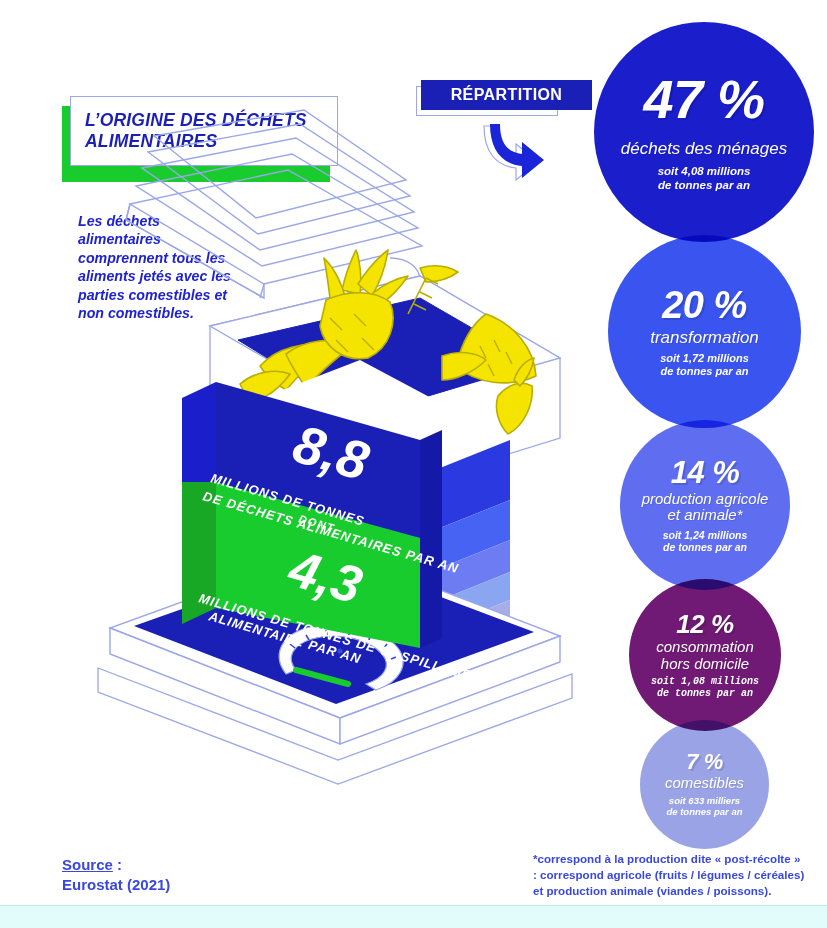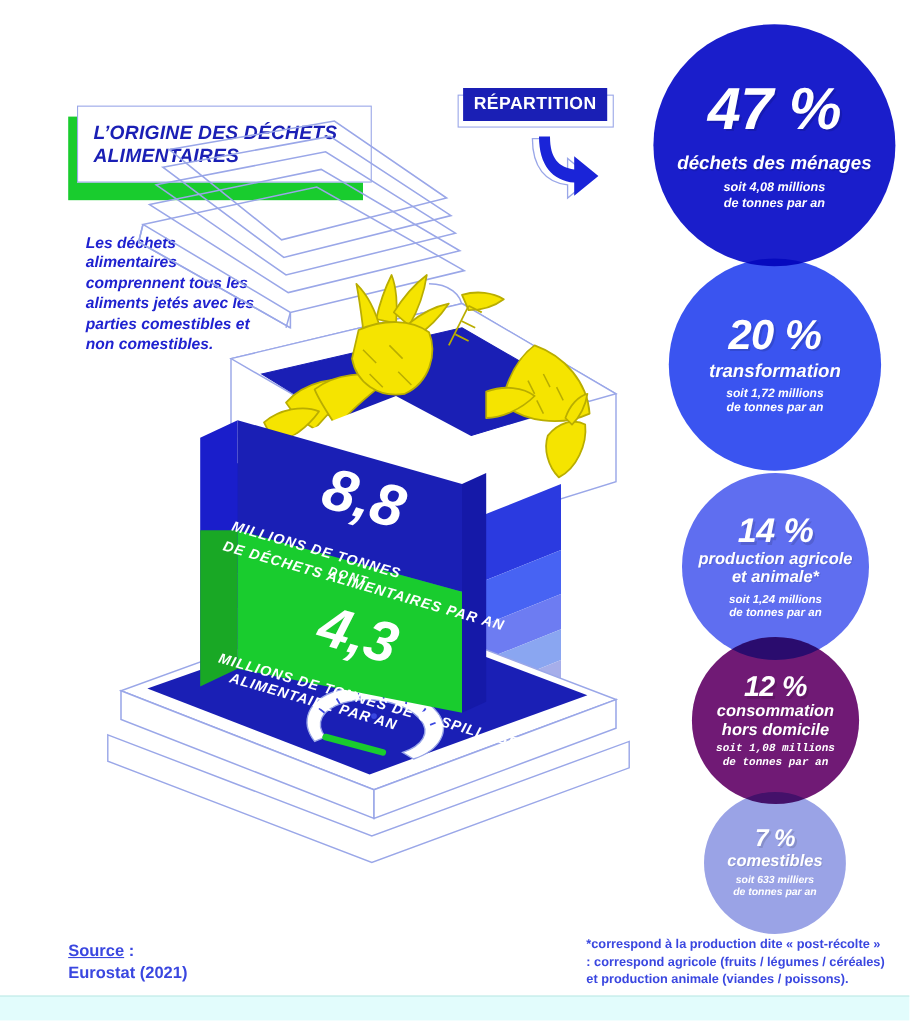--- a/index.html
+++ b/index.html
@@ -71,21 +71,21 @@
 
   
   .rep-wrap{ position:absolute; left:416px; top:80px; width:160px; height:110px; }
   .rep-shadow{
     position:absolute; left:0; top:6px;
     width:142px; height:30px;
     background:#ffffff; border:1px solid #9aa7e8; box-sizing:border-box;
   }
   .rep-box{
     position:absolute; left:5px; top:0;
-    width:131px; height:30px;
+    width:171px; height:30px;
     background:#1a1fb5;
     display:flex; align-items:center; justify-content:center;
   }
   .rep-text{
     color:#ffffff; font-weight:bold; font-size:16px; letter-spacing:0.4px;
   }
   .rep-arrow{ position:absolute; left:60px; top:38px; }
 
   
   .illus{ position:absolute; left:90px; top:108px; }
@@ -110,41 +110,41 @@
   }
   .circle .pct{
     font-style:italic;
     font-weight:bold;
     letter-spacing:-0.5px;
     text-shadow:2px 2px 0 rgba(0,0,0,0.12);
     line-height:1;
   }
   .circle .lbl{
     font-style:italic;
-    font-weight:bold;
+    font-weight:normal;
     line-height:1.12;
     text-shadow:1px 1px 0 rgba(0,0,0,0.10);
   }
   .circle .sub{
     font-style:italic;
     font-weight:bold;
     line-height:1.15;
   }
 
   .c0{ left:14px;  top:0px;   width:220px; height:220px; background:#1a1ecb; }
   .c0 .pct{ font-size:54px; margin-bottom:13px; }
   .c0 .lbl{ font-size:17px; margin-bottom:7px; }
   .c0 .sub{ font-size:11.5px; }
 
   .c1{ left:28px;  top:213px; width:193px; height:193px; background:#3a54f0; }
   .c1 .pct{ font-size:38px; margin-bottom:4px; }
   .c1 .lbl{ font-size:17px; margin-bottom:5px; }
   .c1 .sub{ font-size:11px; }
 
-  .c2{ left:40px;  top:408px; width:170px; height:170px; background:#5f6ef0; }
+  .c2{ left:40px;  top:398px; width:170px; height:170px; background:#5f6ef0; }
   .c2 .pct{ font-size:31px; margin-bottom:3px; }
   .c2 .lbl{ font-size:15px; margin-bottom:5px; }
   .c2 .sub{ font-size:10.5px; }
 
   .c3{ left:49px;  top:557px; width:152px; height:152px; background:#701a75; }
   .c3 .pct{ font-size:26px; margin-bottom:2px; }
   .c3 .lbl{ font-size:15px; margin-bottom:4px; }
   .c3 .sub{ font-size:10px;font-family:Liberation Mono, monospace; }
 
   .c4{ left:60px;  top:698px; width:129px; height:129px; background:#9aa3e6; }

